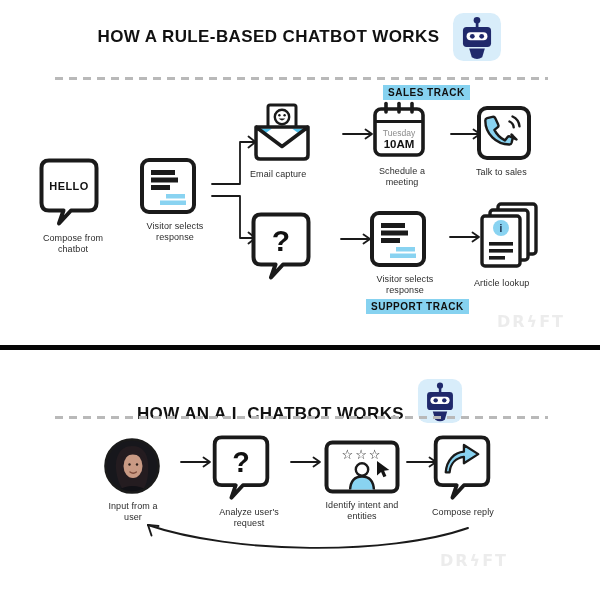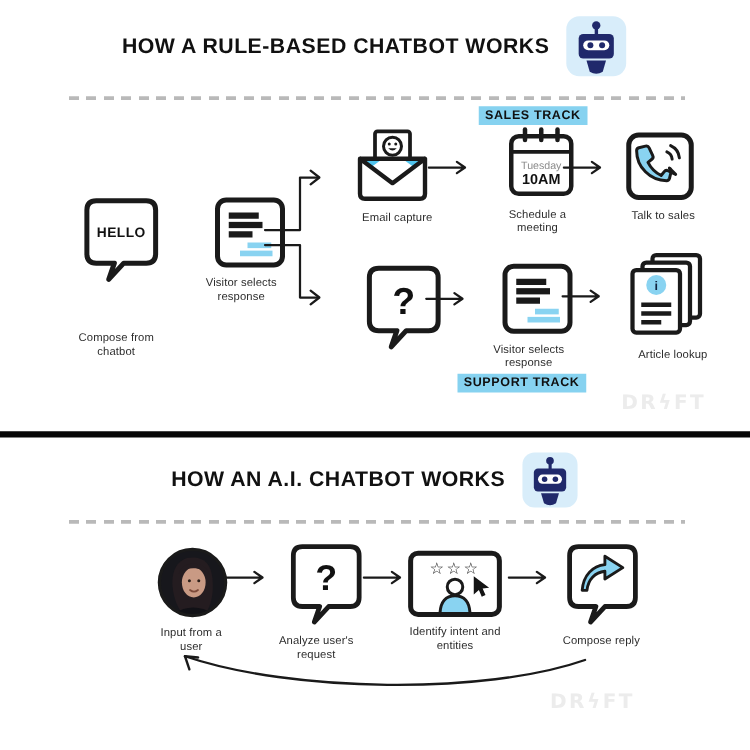--- a/index.html
+++ b/index.html
@@ -4,21 +4,21 @@
 <style>
   html,body{margin:0;padding:0;background:#ffffff;}
   #canvas{
     position:relative;width:600px;height:600px;background:#ffffff;overflow:hidden;
     font-family:"Liberation Sans","DejaVu Sans",sans-serif;color:#1c1c1c;
   }
   svg text{font-family:"Liberation Sans","DejaVu Sans",sans-serif;}
   .title-row{position:absolute;left:0;right:0;display:flex;align-items:center;justify-content:center;gap:13px;}
   .main-title{font-size:17px;font-weight:800;letter-spacing:.4px;color:#111;white-space:nowrap;}
   .dashes{position:absolute;height:3px;background:repeating-linear-gradient(90deg,#b9b9b9 0 8px,transparent 8px 14px);}
-  .node{position:absolute;display:flex;flex-direction:column;align-items:flex-end;text-align:center;}
+  .node{position:absolute;display:flex;flex-direction:column;align-items:flex-start;text-align:center;}
   .node .label{font-size:9px;font-weight:400;color:#2c2c2c;margin-top:6px;line-height:1.25;letter-spacing:.1px;}
   .track{position:absolute;font-size:10px;font-weight:800;letter-spacing:.5px;color:#101010;background:#86d2f0;padding:2px 5px;}
   .watermark{position:absolute;font-family:"DejaVu Sans",sans-serif;font-size:16px;font-weight:800;letter-spacing:2px;color:#ececec;}
   .arr{position:absolute;}
   .section-divider{position:absolute;left:0;right:0;top:345px;height:5px;background:#060606;}
 </style>
 </head>
 <body>
 
 <div id="canvas">
@@ -34,21 +34,21 @@
       <circle cx="19.5" cy="23.3" r="2.3" fill="#20296b"></circle>
       <circle cx="28.5" cy="23.3" r="2.3" fill="#20296b"></circle>
       <path d="M16.5 35 H31.5 L29 43.5 Q24 46.8 19 43.5 Z" fill="#20296b"></path>
     </svg>
   </div>
 
   <div class="dashes" style="top:77px;left:55px;right:52px;"></div>
 
   <div class="track" style="left:383px;top:85px;">SALES TRACK</div>
 
-  <div class="node" style="left:38px;top:157px;width:90px;gap:32px;">
+  <div class="node" style="left:38px;top:157px;width:90px;">
     <svg width="62" height="70" viewBox="0 0 62 70">
       <path d="M11 3.5 H51 Q58.5 3.5 58.5 11 V46 Q58.5 53.5 51 53.5 H33 L21 66.5 L25.5 53.5 H11 Q3.5 53.5 3.5 46 V11 Q3.5 3.5 11 3.5 Z" fill="#ffffff" stroke="#1a1a1a" stroke-width="4" stroke-linejoin="round"></path>
       <text x="31" y="32.5" text-anchor="middle" font-size="11" font-weight="bold" letter-spacing="0.4" fill="#111">HELLO</text>
     </svg>
     <div class="label" style="width:70px;">Compose from chatbot</div>
   </div>
 
   <div class="node" style="left:139px;top:157px;width:90px;">
     <svg width="58" height="58" viewBox="0 0 58 58">
       <rect x="3" y="3" width="52" height="52" rx="7" fill="#ffffff" stroke="#1a1a1a" stroke-width="4"></rect>
@@ -159,21 +159,21 @@
     </svg>
     <div class="label">Article lookup</div>
   </div>
 
   <div class="track" style="left:366px;top:299px;text-align:center;">SUPPORT TRACK</div>
 
   <div class="watermark" style="left:497px;top:312px;">DRϟFT</div>
 
   <div class="section-divider"></div>
 
-  <div class="title-row" style="top:358px;height:52px;">
+  <div class="title-row" style="top:372px;height:52px;align-items:flex-end;">
     <div class="main-title">HOW AN A.I. CHATBOT WORKS</div>
     <svg width="46" height="46" viewBox="0 0 48 48">
       <rect x="1" y="1" width="46" height="46" rx="10" fill="#d8edfa"></rect>
       <rect x="22.8" y="8" width="2.6" height="8" fill="#20296b"></rect>
       <circle cx="24" cy="8" r="3.2" fill="#20296b"></circle>
       <rect x="10.5" y="14.5" width="27" height="19" rx="3.5" fill="#20296b"></rect>
       <rect x="14" y="19.5" width="20" height="7.6" rx="3.8" fill="#ffffff"></rect>
       <circle cx="19.5" cy="23.3" r="2.3" fill="#20296b"></circle>
       <circle cx="28.5" cy="23.3" r="2.3" fill="#20296b"></circle>
       <path d="M16.5 35 H31.5 L29 43.5 Q24 46.8 19 43.5 Z" fill="#20296b"></path>

